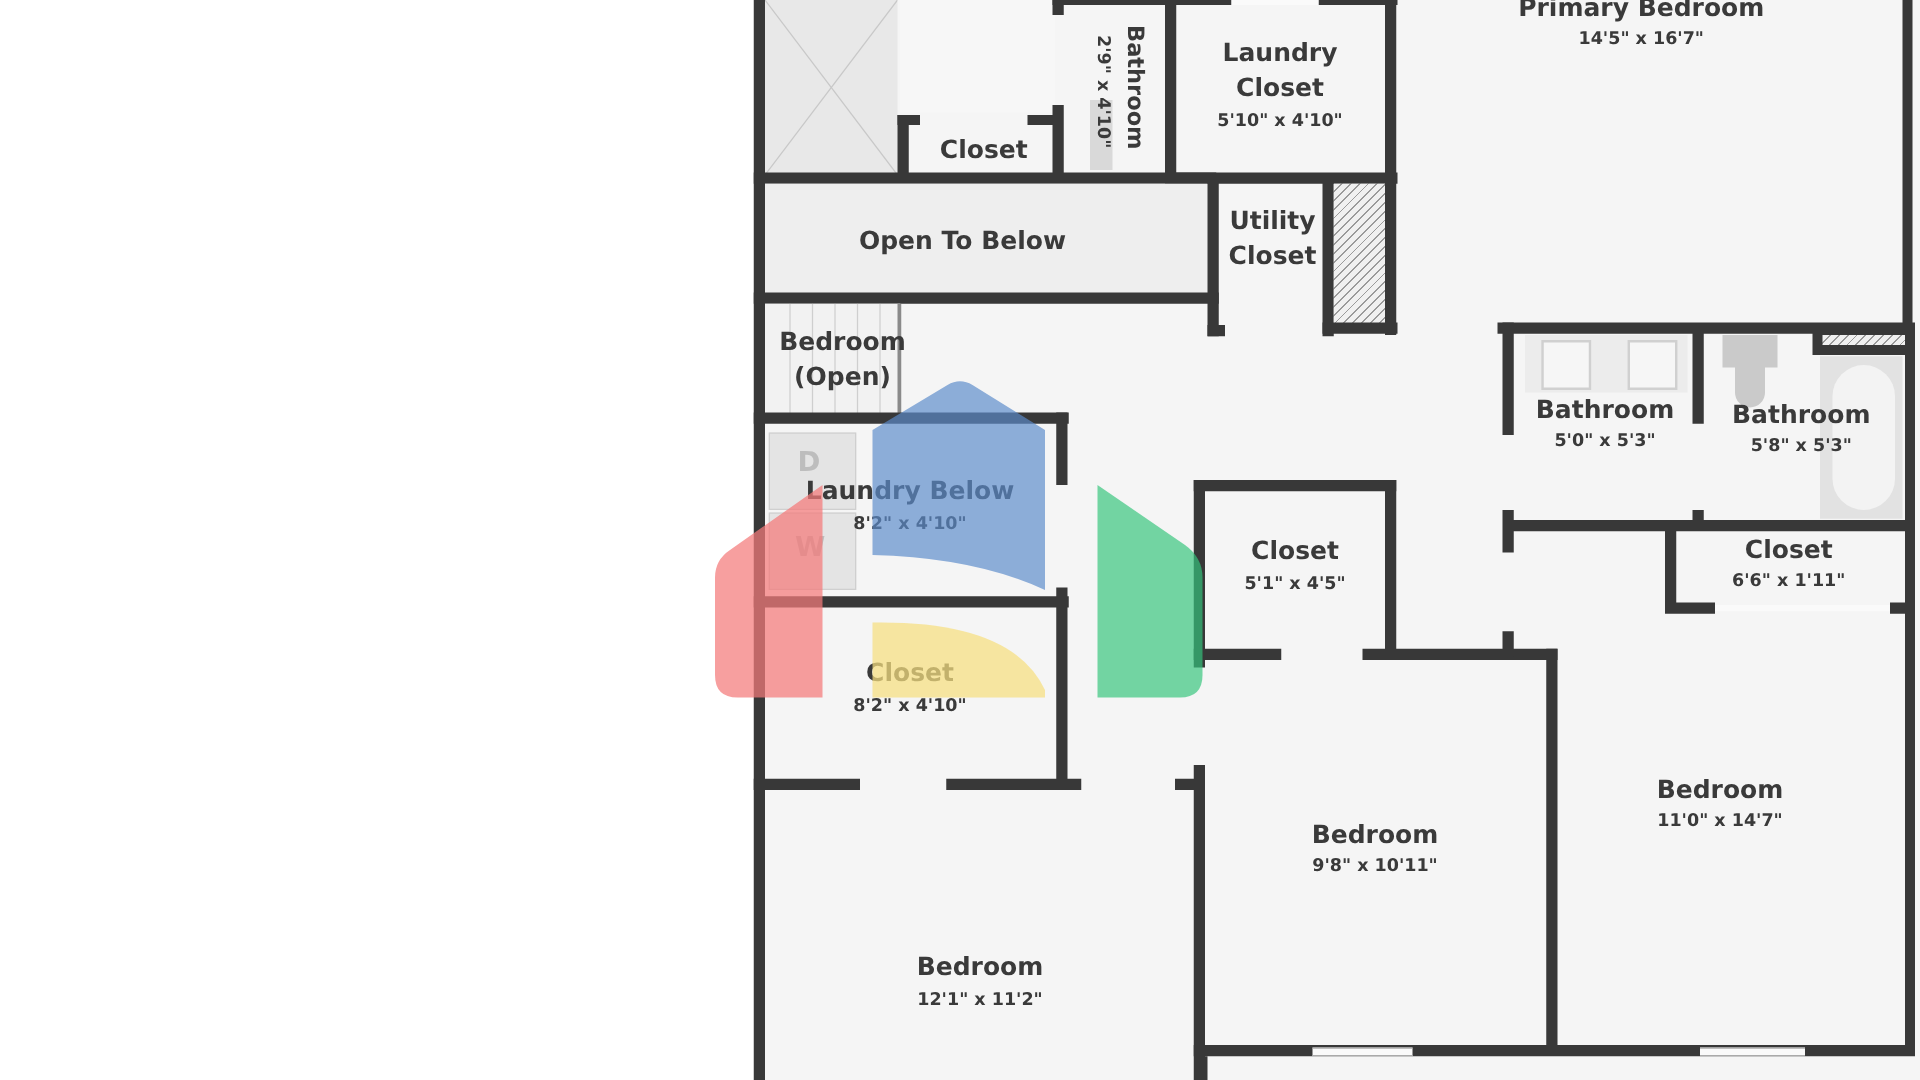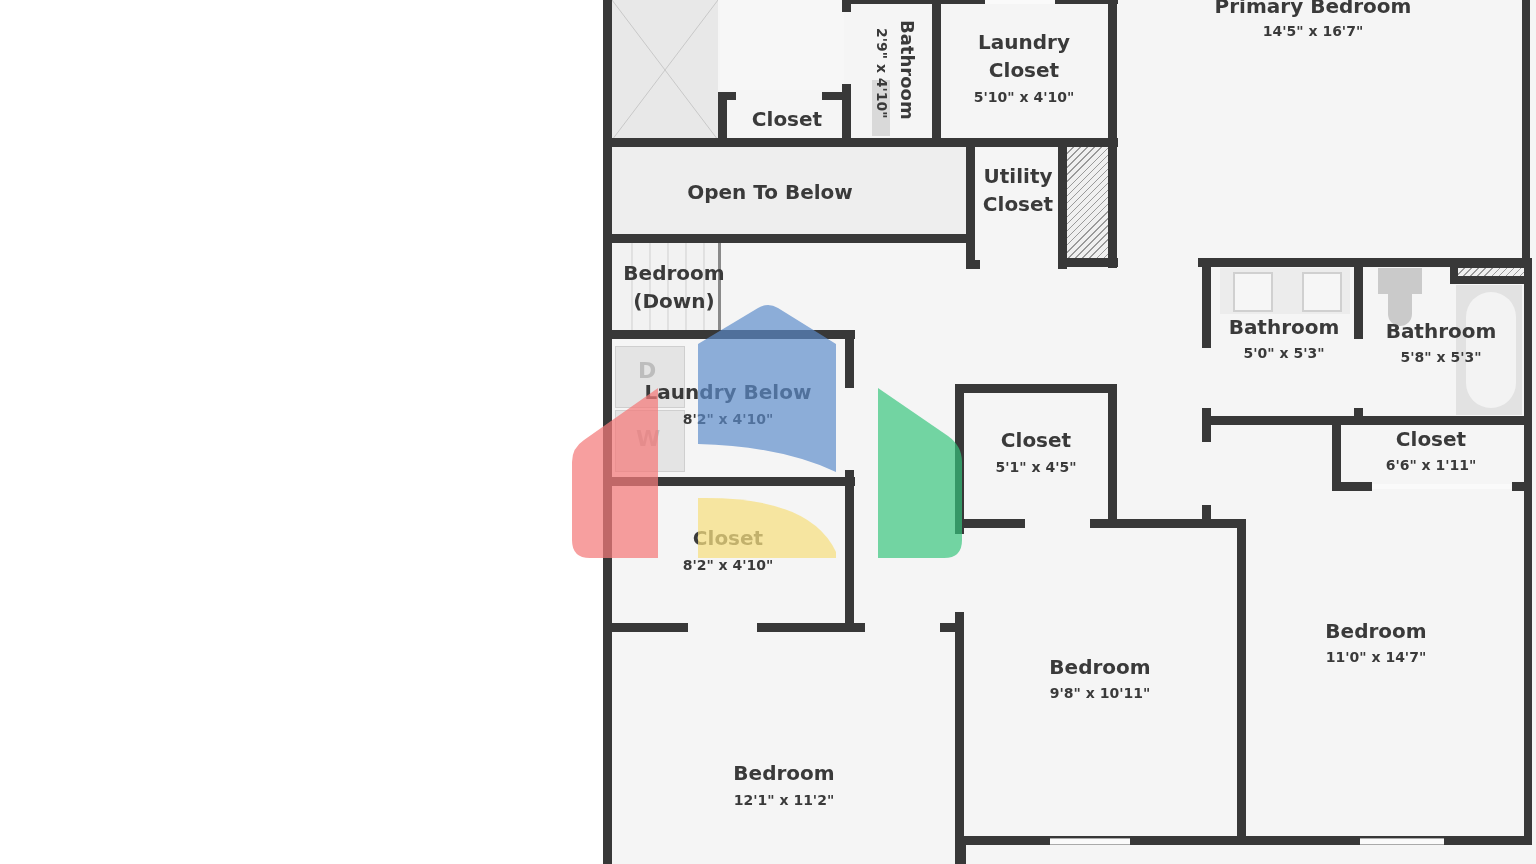--- a/index.html
+++ b/index.html
@@ -128,21 +128,21 @@
   <div class="vdim" style="left:890px;top:28px;">2'9" x 4'10"</div>
 
   <div class="label" style="left:787px;top:105px;">Closet</div>
 
   <div class="label" style="left:770px;top:178px;">Open To Below</div>
 
   <div class="label" style="left:1018px;top:162px;">Utility</div>
   <div class="label" style="left:1018px;top:190px;">Closet</div>
 
   <div class="label" style="left:674px;top:259px;">Bedroom</div>
-  <div class="label" style="left:674px;top:287px;">(Down)</div>
+  <div class="label" style="left:674px;top:287px;">(Open)</div>
 
   <div class="label" style="left:728px;top:378px;">Laundry Below</div>
   <div class="dim" style="left:728px;top:410px;">8'2" x 4'10"</div>
 
   <div class="label" style="left:728px;top:524px;">Closet</div>
   <div class="dim" style="left:728px;top:556px;">8'2" x 4'10"</div>
 
   <div class="label" style="left:1284px;top:313px;">Bathroom</div>
   <div class="dim" style="left:1284px;top:344px;">5'0" x 5'3"</div>
 

